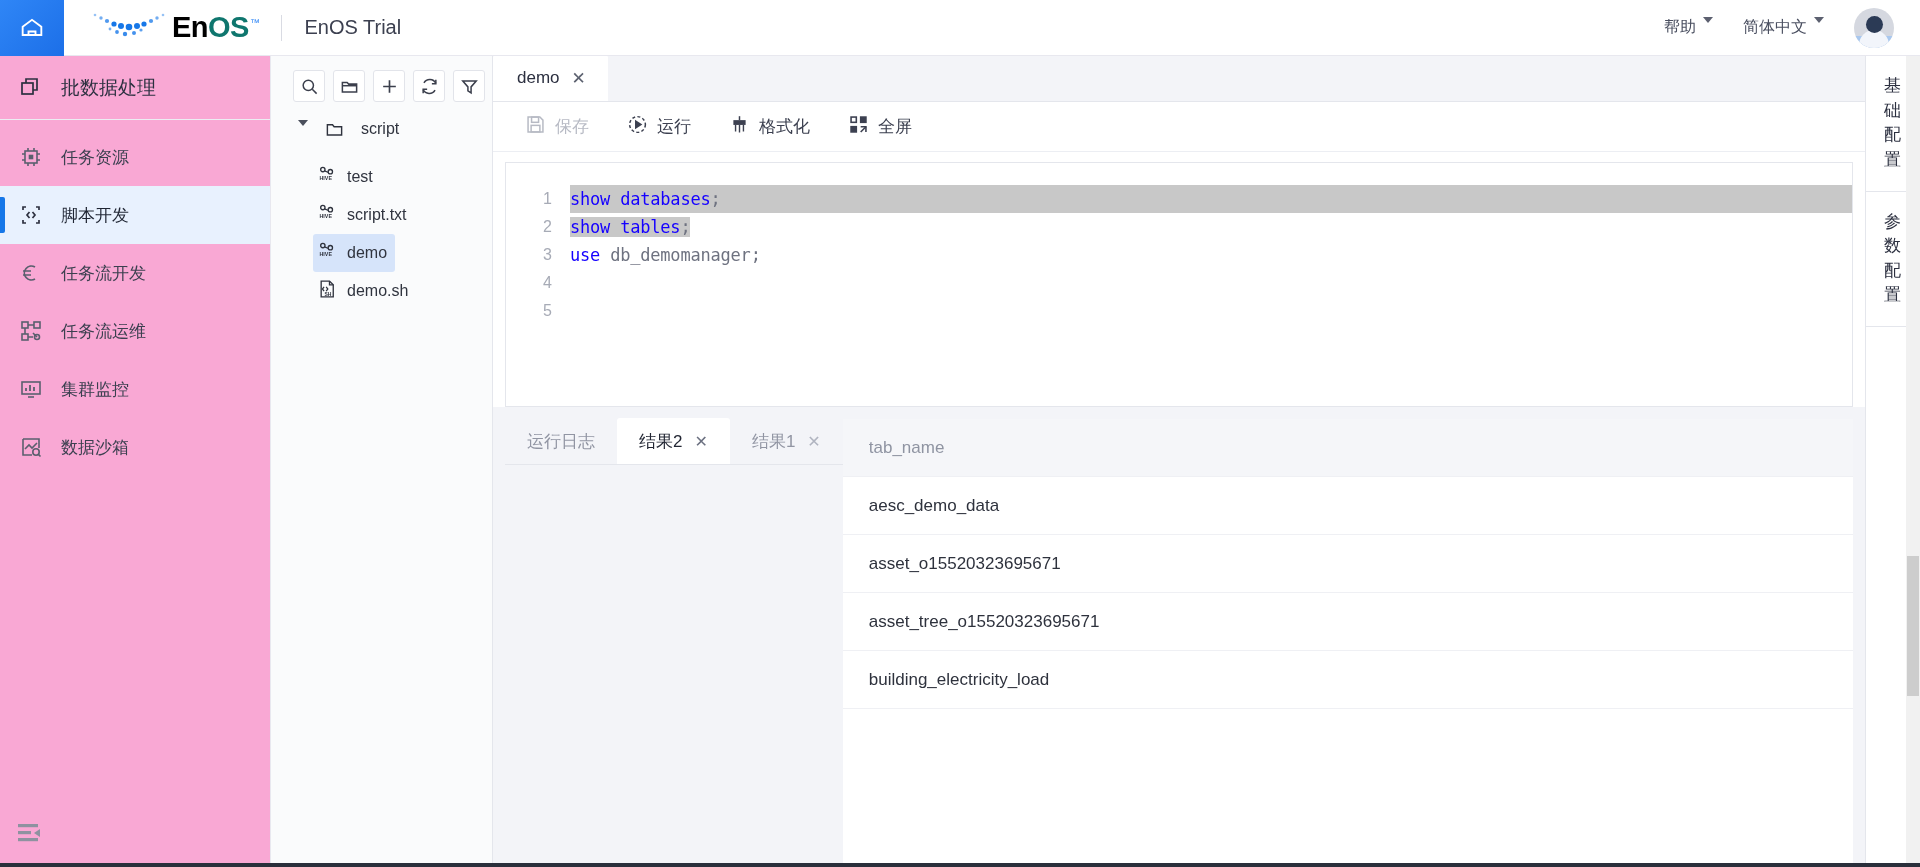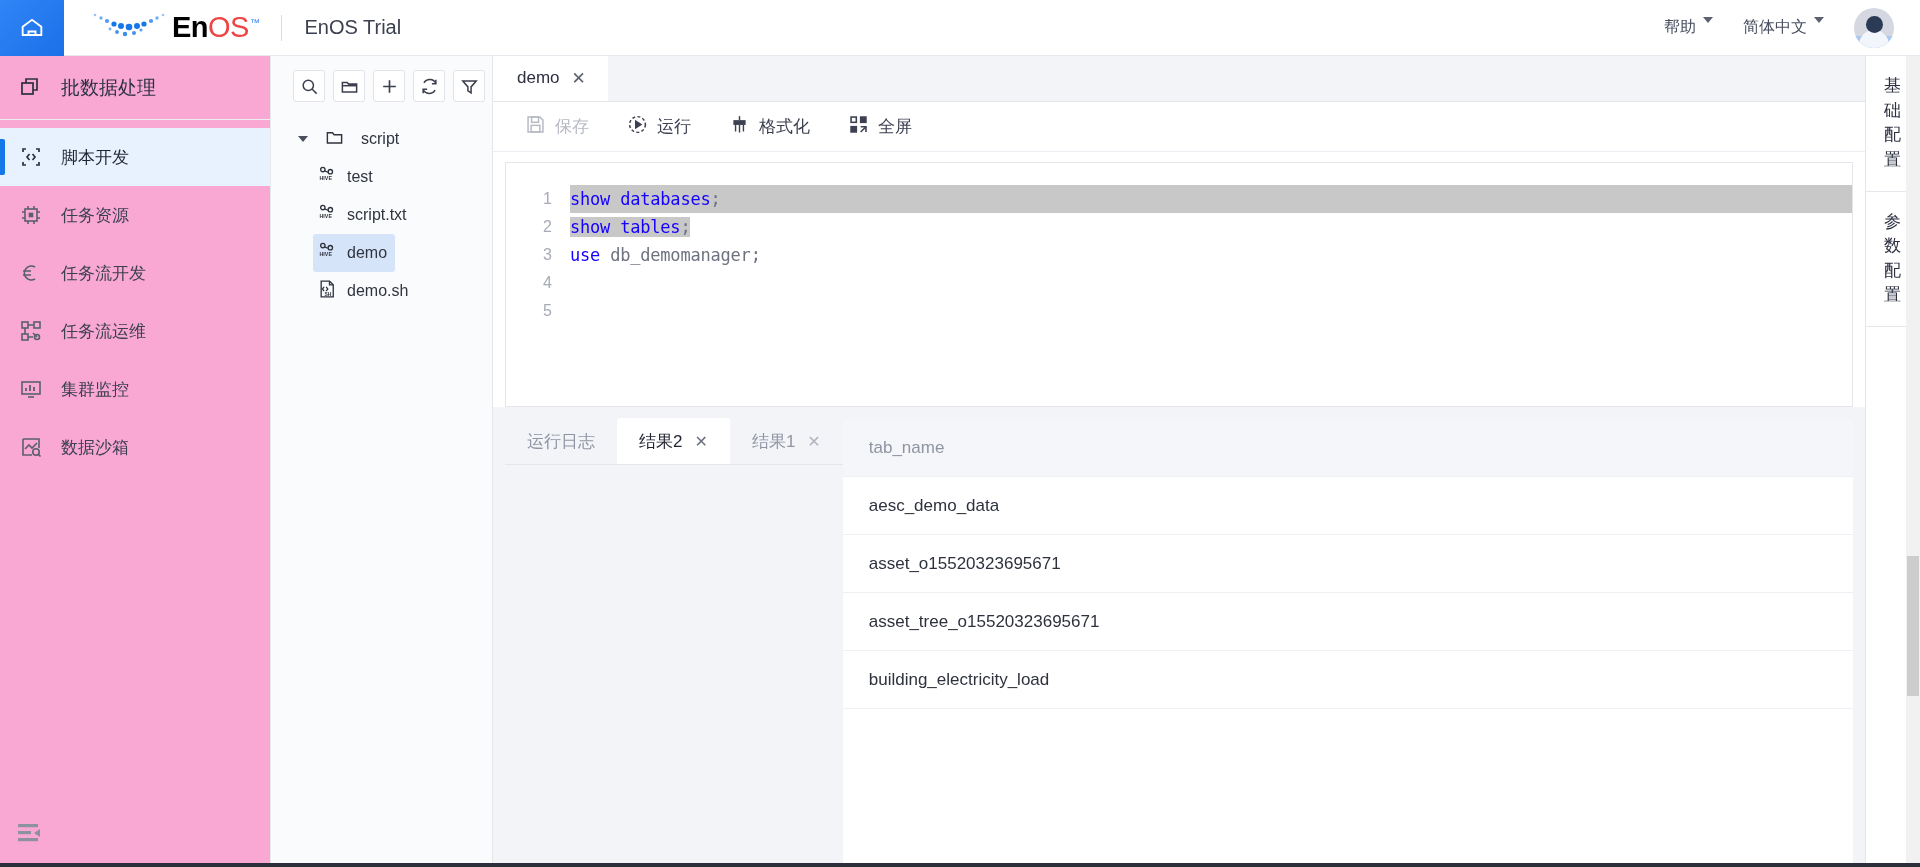--- a/index.html
+++ b/index.html
@@ -26,21 +26,21 @@
     background: linear-gradient(135deg,#2f86f6 0%, #1c6fe8 100%);
     display: flex; align-items: center; justify-content: center;
     cursor: pointer;
   }
   .home-tile svg { display:block; }
   .brand-wrap { display: flex; align-items: center; margin-left: 26px; }
   .enos-logo { display:flex; align-items:center; }
   .enos-dots { margin-right: 4px; }
   .enos-word { font-size: 29px; font-weight: 700; letter-spacing: -0.5px; line-height: 1; }
   .enos-word .en { color: #000000; }
-  .enos-word .os { color: #ef4444; font-weight: 400; }
+  .enos-word .os { color: #0f766e; font-weight: 700; }
   .enos-tm { font-size: 10px; color:#2f86f6; vertical-align: super; margin-left:1px; font-weight:400;}
   .brand-sep {
     width: 1px; height: 26px; background: #d9dbe3;
     margin: 0 22px;
   }
   .trial-name { font-size: 20px; color: #3c4050; }
   .header-right {
     margin-left: auto; display: flex; align-items: center; gap: 30px;
     padding-right: 26px;
   }
@@ -96,21 +96,21 @@
   .ft-toolbar {
     display:flex; align-items:center; gap: 8px;
     padding: 14px 0 14px 22px;
   }
   .ft-btn {
     width: 32px; height: 32px; border: 1px solid #e2e4ea; border-radius: 3px;
     background: #ffffff; display:flex; align-items:center; justify-content:center;
     cursor:pointer;
   }
   .ft-tree { padding-top: 4px; font-size: 16px; }
-  .ft-root { display:flex; align-items:center; gap:17px; height:38px; padding-left: 27px; cursor:pointer; color:#30343f;}
+  .ft-root { display:flex; align-items:flex-start; gap:17px; height:38px; padding-left: 27px; cursor:pointer; color:#30343f;}
   .tri { width:0;height:0;border-left:5px solid transparent;border-right:5px solid transparent;border-top:6px solid #4a4f5c; }
   .ft-file {
     display:flex; align-items:center; gap:10px; height: 38px;
     margin: 0 0 0 42px; padding-left: 4px; padding-right:8px;
     border-radius: 3px; cursor:pointer; color:#30343f;
     width: fit-content; min-width: 76px;
   }
   .ft-file.selected { background:#d6e4fa; }
 
   
@@ -274,39 +274,39 @@
           <svg width="24" height="24" viewBox="0 0 24 24" fill="none" stroke="#2c3040" stroke-width="1.7">
             <rect x="3" y="7" width="11" height="11"></rect>
             <path d="M7 7 L7 3 L18 3 L18 14 L14 14"></path>
           </svg>
         </span>
         <span>批数据处理</span>
       </div>
 
       <div class="nav-list">
 
-        <div class="nav-item active">
-          <span class="nav-icon">
-            <svg width="24" height="24" viewBox="0 0 24 24" fill="none" stroke="#2c3040" stroke-width="1.7">
-              <path d="M7 4 L4 4 L4 7 M17 4 L20 4 L20 7 M4 17 L4 20 L7 20 M20 17 L20 20 L17 20"></path>
-              <path d="M10.5 9 L8 12 L10.5 15 M13.5 9 L16 12 L13.5 15"></path>
-            </svg>
-          </span>
-          <span>脚本开发</span>
-        </div>
-
         <div class="nav-item">
           <span class="nav-icon">
             <svg width="24" height="24" viewBox="0 0 24 24" fill="none" stroke="#5a5f6e" stroke-width="1.6">
               <rect x="6" y="6" width="12" height="12"></rect>
               <rect x="10.5" y="10.5" width="3" height="3" fill="#5a5f6e"></rect>
               <path d="M9 3 L9 6 M15 3 L15 6 M9 18 L9 21 M15 18 L15 21 M3 9 L6 9 M3 15 L6 15 M18 9 L21 9 M18 15 L21 15"></path>
             </svg>
           </span>
           <span>任务资源</span>
+        </div>
+
+        <div class="nav-item active">
+          <span class="nav-icon">
+            <svg width="24" height="24" viewBox="0 0 24 24" fill="none" stroke="#2c3040" stroke-width="1.7">
+              <path d="M7 4 L4 4 L4 7 M17 4 L20 4 L20 7 M4 17 L4 20 L7 20 M20 17 L20 20 L17 20"></path>
+              <path d="M10.5 9 L8 12 L10.5 15 M13.5 9 L16 12 L13.5 15"></path>
+            </svg>
+          </span>
+          <span>脚本开发</span>
         </div>
 
         <div class="nav-item">
           <span class="nav-icon">
             <svg width="24" height="24" viewBox="0 0 24 24" fill="none" stroke="#5a5f6e" stroke-width="1.7">
               <path d="M16 6 A7 7 0 1 0 16 18"></path>
               <path d="M4 10 L12 10 M4 14 L12 14"></path>
             </svg>
           </span>
           <span>任务流开发</span>

